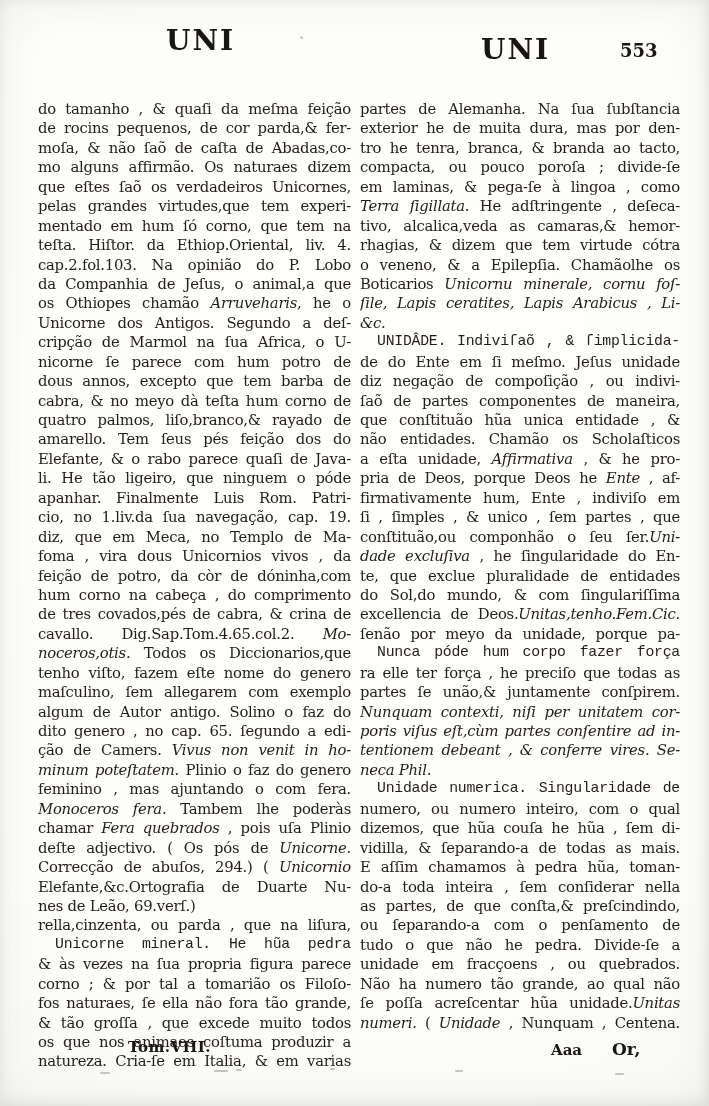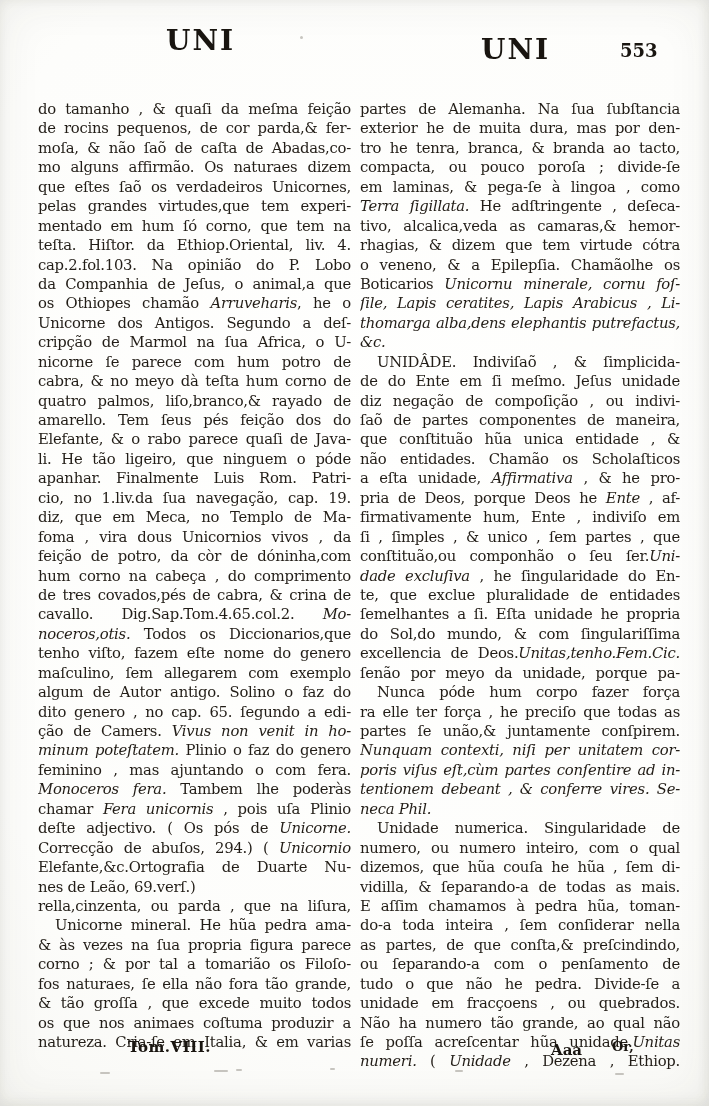--- a/index.html
+++ b/index.html
@@ -42,29 +42,29 @@
     line-height:19.44px;
     font-size:14.8px;
     letter-spacing:-0.25px;
     text-align:justify;
     text-align-last:justify;
     white-space:normal;
     overflow:hidden;
     color:#221d17;
   }
   .line.nj{text-align-last:left;}
-  .line.ind{padding-left:17px;}
+  .line.ind{padding-left:17px;font-family:Liberation Mono, monospace;}
   .it{font-style:italic;}
   .footer-item{
     position:absolute;
     color:#191510;
   }
   .volume{left:84px;top:1038px;font-size:15px;font-weight:bold;letter-spacing:0.5px;margin-left:44px;}
   .signature{left:543px;top:1041px;font-size:15px;font-weight:bold;margin-left:8px;}
-  .catchword{left:612px;top:1039px;font-size:13px;font-weight:bold;}
+  .catchword{left:612px;top:1039px;font-size:17px;font-weight:bold;}
   .speck{
     position:absolute;
     background:#b9b6b0;
     border-radius:50%;
     opacity:0.8;
   }
 </style>
 </head>
 <body>
 
@@ -81,20 +81,21 @@
       <div class="line"><span>que eſtes ſaõ os verdadeiros Unicornes,</span></div>
       <div class="line"><span>pelas grandes virtudes,que tem experi-</span></div>
       <div class="line"><span>mentado em hum ſó corno, que tem na</span></div>
       <div class="line"><span>teſta. Hiſtor. da Ethiop.Oriental, liv. 4.</span></div>
       <div class="line"><span>cap.2.fol.103. Na opinião do P. Lobo</span></div>
       <div class="line"><span>da Companhia de Jeſus, o animal,a que</span></div>
       <div class="line"><span>os Othiopes chamão </span><span class="it">Arruveharis</span><span>, he o</span></div>
       <div class="line"><span>Unicorne dos Antigos. Segundo a deſ-</span></div>
       <div class="line"><span>cripção de Marmol na ſua Africa, o U-</span></div>
       <div class="line"><span>nicorne ſe parece com hum potro de</span></div>
+      <div class="line"><span>dous annos, excepto que tem barba de</span></div>
       <div class="line"><span>cabra, &amp; no meyo dà teſta hum corno de</span></div>
       <div class="line"><span>quatro palmos, liſo,branco,&amp; rayado de</span></div>
       <div class="line"><span>amarello. Tem ſeus pés feição dos do</span></div>
       <div class="line"><span>Elefante, &amp; o rabo parece quaſi de Java-</span></div>
       <div class="line"><span>li. He tão ligeiro, que ninguem o póde</span></div>
       <div class="line"><span>apanhar. Finalmente Luis Rom. Patri-</span></div>
       <div class="line"><span>cio, no 1.liv.da ſua navegação, cap. 19.</span></div>
       <div class="line"><span>diz, que em Meca, no Templo de Ma-</span></div>
       <div class="line"><span>foma , vira dous Unicornios vivos , da</span></div>
       <div class="line"><span>feição de potro, da còr de dóninha,com</span></div>
@@ -103,21 +104,21 @@
       <div class="line"><span>cavallo. Dig.Sap.Tom.4.65.col.2. </span><span class="it">Mo-</span></div>
       <div class="line"><span class="it">noceros,otis.</span><span> Todos os Diccionarios,que</span></div>
       <div class="line"><span>tenho viſto, fazem eſte nome do genero</span></div>
       <div class="line"><span>maſculino, ſem allegarem com exemplo</span></div>
       <div class="line"><span>algum de Autor antigo. Solino o faz do</span></div>
       <div class="line"><span>dito genero , no cap. 65. ſegundo a edi-</span></div>
       <div class="line"><span>ção de Camers. </span><span class="it">Vivus non venit in ho-</span></div>
       <div class="line"><span class="it">minum poteſtatem.</span><span> Plinio o faz do genero</span></div>
       <div class="line"><span>feminino , mas ajuntando o com fera.</span></div>
       <div class="line"><span class="it">Monoceros fera.</span><span> Tambem lhe poderàs</span></div>
-      <div class="line"><span>chamar </span><span class="it">Fera unicornis</span><span> , pois uſa Plinio</span></div>
+      <div class="line"><span>chamar </span><span class="it">Fera quebrados</span><span> , pois uſa Plinio</span></div>
       <div class="line"><span>deſte adjectivo. ( Os pós de </span><span class="it">Unicorne.</span></div>
       <div class="line"><span>Correcção de abuſos, 294.) ( </span><span class="it">Unicornio</span></div>
       <div class="line"><span>Elefante,&amp;c.Ortografia de Duarte Nu-</span></div>
       <div class="line nj"><span>nes de Leão, 69.verſ.)</span></div>
       <div class="line"><span>rella,cinzenta, ou parda , que na liſura,</span></div>
       <div class="line ind"><span>Unicorne mineral. He hũa pedra ama-</span></div>
       <div class="line"><span>&amp; às vezes na ſua propria figura parece</span></div>
       <div class="line"><span>corno ; &amp; por tal a tomarião os Filoſo-</span></div>
       <div class="line"><span>fos naturaes, ſe ella não fora tão grande,</span></div>
       <div class="line"><span>&amp; tão groſſa , que excede muito todos</span></div>
@@ -129,36 +130,34 @@
       <div class="line"><span>exterior he de muita dura, mas por den-</span></div>
       <div class="line"><span>tro he tenra, branca, &amp; branda ao tacto,</span></div>
       <div class="line"><span>compacta, ou pouco poroſa ; divide-ſe</span></div>
       <div class="line"><span>em laminas, &amp; pega-ſe à lingoa , como</span></div>
       <div class="line"><span class="it">Terra ſigillata.</span><span> He adſtringente , deſeca-</span></div>
       <div class="line"><span>tivo, alcalica,veda as camaras,&amp; hemor-</span></div>
       <div class="line"><span>rhagias, &amp; dizem que tem virtude cótra</span></div>
       <div class="line"><span>o veneno, &amp; a Epilepſia. Chamãolhe os</span></div>
       <div class="line"><span>Boticarios </span><span class="it">Unicornu minerale, cornu foſ-</span></div>
       <div class="line"><span class="it">ſile, Lapis ceratites, Lapis Arabicus , Li-</span></div>
-      <div class="line"><span class="it">thomarga alba,dens elephantis putrefactus,</span></div>
       <div class="line nj"><span class="it">&amp;c.</span></div>
       <div class="line ind"><span>UNIDÂDE. Indiviſaõ , &amp; ſimplicida-</span></div>
       <div class="line"><span>de do Ente em ſi meſmo. Jeſus unidade</span></div>
       <div class="line"><span>diz negação de compoſição , ou indivi-</span></div>
       <div class="line"><span>ſaõ de partes componentes de maneira,</span></div>
       <div class="line"><span>que conſtituão hũa unica entidade , &amp;</span></div>
       <div class="line"><span>não entidades. Chamão os Scholaſticos</span></div>
       <div class="line"><span>a eſta unidade, </span><span class="it">Affirmativa</span><span> , &amp; he pro-</span></div>
       <div class="line"><span>pria de Deos, porque Deos he </span><span class="it">Ente</span><span> , af-</span></div>
       <div class="line"><span>firmativamente hum, Ente , indiviſo em</span></div>
       <div class="line"><span>ſi , ſimples , &amp; unico , ſem partes , que</span></div>
       <div class="line"><span>conſtituão,ou componhão o ſeu ſer.</span><span class="it">Uni-</span></div>
       <div class="line"><span class="it">dade excluſiva</span><span> , he ſingularidade do En-</span></div>
       <div class="line"><span>te, que exclue pluralidade de entidades</span></div>
-      <div class="line"><span>ſemelhantes a ſi. Eſta unidade he propria</span></div>
       <div class="line"><span>do Sol,do mundo, &amp; com ſingulariſſima</span></div>
       <div class="line"><span>excellencia de Deos.</span><span class="it">Unitas,tenho.Fem.Cic.</span></div>
       <div class="line"><span>ſenão por meyo da unidade, porque pa-</span></div>
       <div class="line ind"><span>Nunca póde hum corpo fazer força</span></div>
       <div class="line"><span>ra elle ter força , he preciſo que todas as</span></div>
       <div class="line"><span>partes ſe unão,&amp; juntamente conſpirem.</span></div>
       <div class="line"><span class="it">Nunquam contexti, niſi per unitatem cor-</span></div>
       <div class="line"><span class="it">poris viſus eſt,cùm partes conſentire ad in-</span></div>
       <div class="line"><span class="it">tentionem debeant , &amp; conferre vires. Se-</span></div>
       <div class="line nj"><span class="it">neca Phil.</span></div>
@@ -167,21 +166,21 @@
       <div class="line"><span>dizemos, que hũa couſa he hũa , ſem di-</span></div>
       <div class="line"><span>vidilla, &amp; ſeparando-a de todas as mais.</span></div>
       <div class="line"><span>E aſſim chamamos à pedra hũa, toman-</span></div>
       <div class="line"><span>do-a toda inteira , ſem conſiderar nella</span></div>
       <div class="line"><span>as partes, de que conſta,&amp; preſcindindo,</span></div>
       <div class="line"><span>ou ſeparando-a com o penſamento de</span></div>
       <div class="line"><span>tudo o que não he pedra. Divide-ſe a</span></div>
       <div class="line"><span>unidade em fracçoens , ou quebrados.</span></div>
       <div class="line"><span>Não ha numero tão grande, ao qual não</span></div>
       <div class="line"><span>ſe poſſa acreſcentar hũa unidade.</span><span class="it">Unitas</span></div>
-      <div class="line"><span class="it">numeri.</span><span> ( </span><span class="it">Unidade</span><span> , Dezena , Ethiop.</span></div>
+      <div class="line"><span class="it">numeri.</span><span> ( </span><span class="it">Unidade</span><span> , Nunquam , Centena.</span></div>
     </div>
 
   <span class="footer-item volume">Tom.VIII.</span>
   <span class="footer-item signature">Aaa</span>
   <span class="footer-item catchword">Or,</span>
 
   <div class="speck" style="left:300px;top:36px;width:3px;height:3px;"></div>
   <div class="speck" style="left:214px;top:1070px;width:14px;height:2px;border-radius:2px;"></div>
   <div class="speck" style="left:236px;top:1069px;width:6px;height:2px;border-radius:2px;"></div>
   <div class="speck" style="left:330px;top:1068px;width:5px;height:2px;border-radius:2px;"></div>

